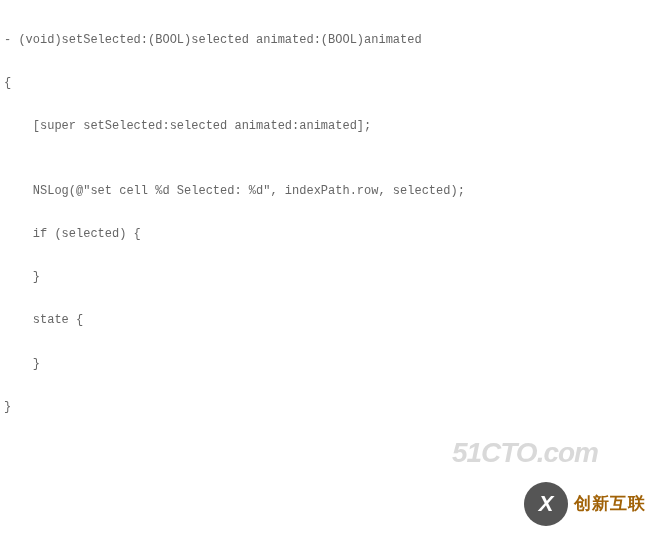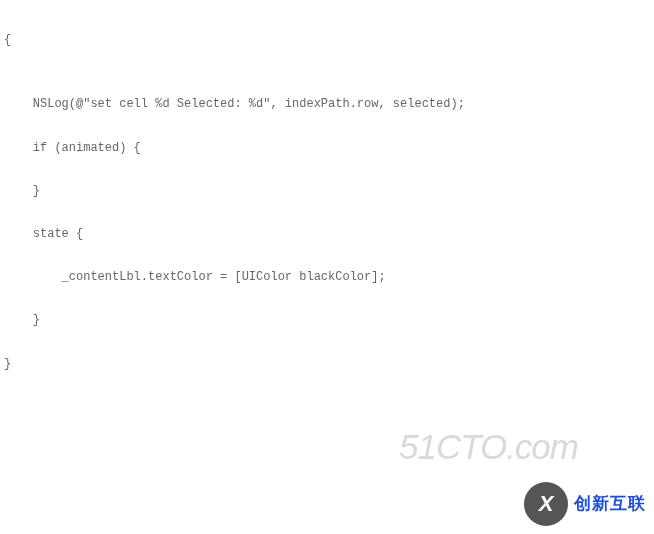--- a/index.html
+++ b/index.html
@@ -17,25 +17,25 @@
       line-height: 1.8;
       padding: 8px 0 0 4px;
       position: relative;
       overflow: hidden;
     }
     .code-block {
       white-space: pre;
     }
     .watermark-text {
       position: absolute;
-      right: 76px;
+      right: 56px;
       bottom: 56px;
       font-family: Arial, sans-serif;
-      font-size: 35px;
-      font-weight: normal;
+      font-size: 28px;
+      font-weight: bold;
       font-style: italic;
       color: rgba(180, 180, 180, 0.5);
       letter-spacing: -1px;
     }
     .logo-badge {
       position: absolute;
       right: 8px;
       bottom: 8px;
       display: flex;
       align-items: center;
@@ -55,35 +55,36 @@
       color: #ffffff;
       font-size: 22px;
       font-weight: bold;
       font-family: Arial, sans-serif;
       font-style: italic;
     }
     .logo-text {
       font-family: "Microsoft YaHei", Arial, sans-serif;
       font-size: 17px;
       font-weight: bold;
-      color: #1d4ed8;
+      color: #a16207;
       letter-spacing: 1px;
     }
   </style>
 </head>
 <body>
 
 <div class="code-block">
+<div>- (void)setSelected:(BOOL)selected animated:(BOOL)animated</div>
 <div>{</div>
+<div>    [super setSelected:selected animated:animated];</div>
 <div></div>
 <div>    NSLog(@"set cell %d Selected: %d", indexPath.row, selected);</div>
-<div>    if (animated) {</div>
+<div>    if (selected) {</div>
 <div>    }</div>
 <div>    state {</div>
-<div>        _contentLbl.textColor = [UIColor blackColor];</div>
 <div>    }</div>
 <div>}</div>
 <div></div>
 
 
 
 <div></div>
 
 
 

